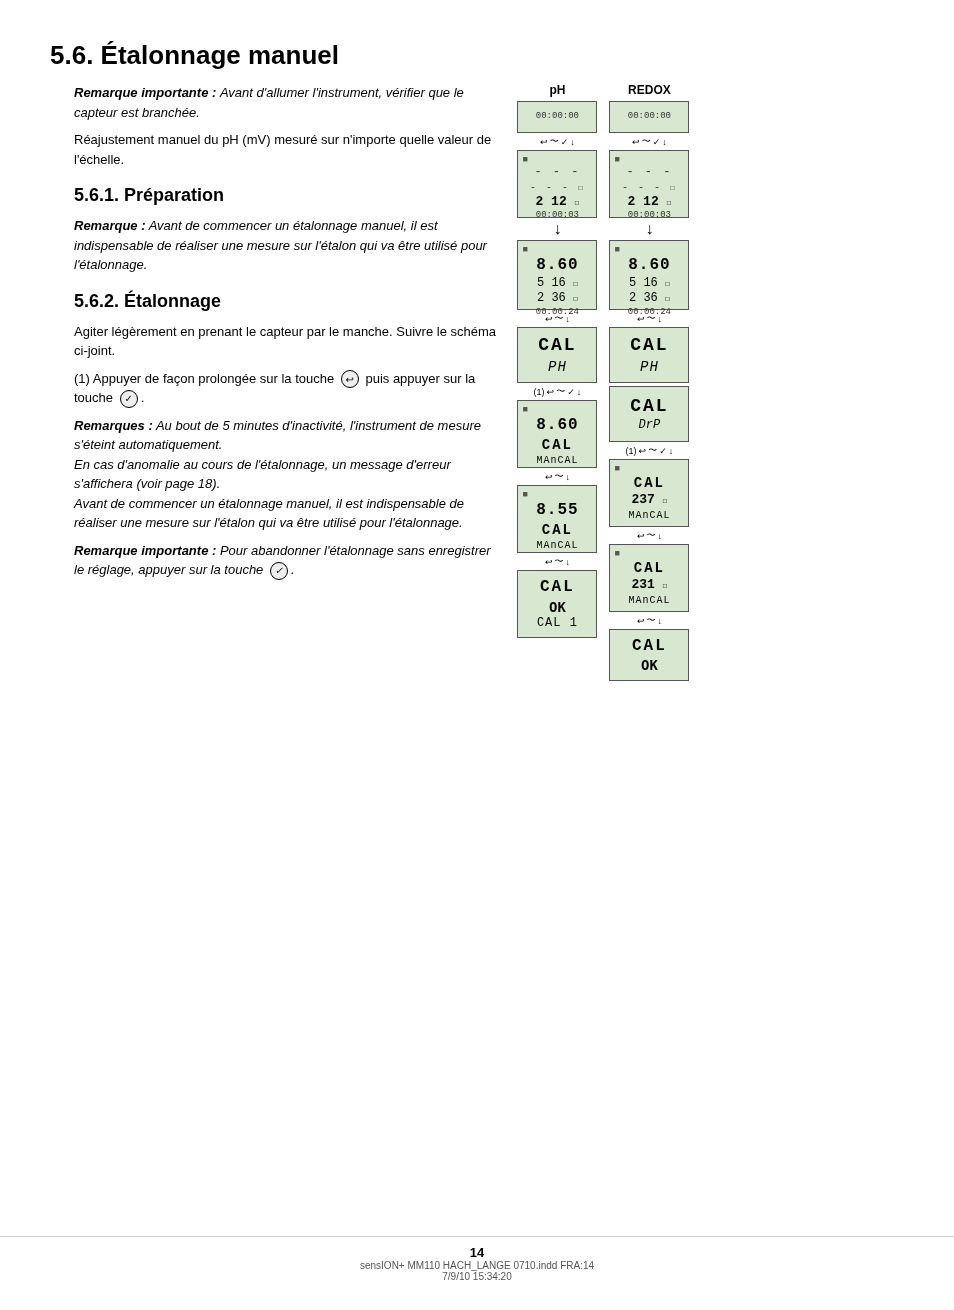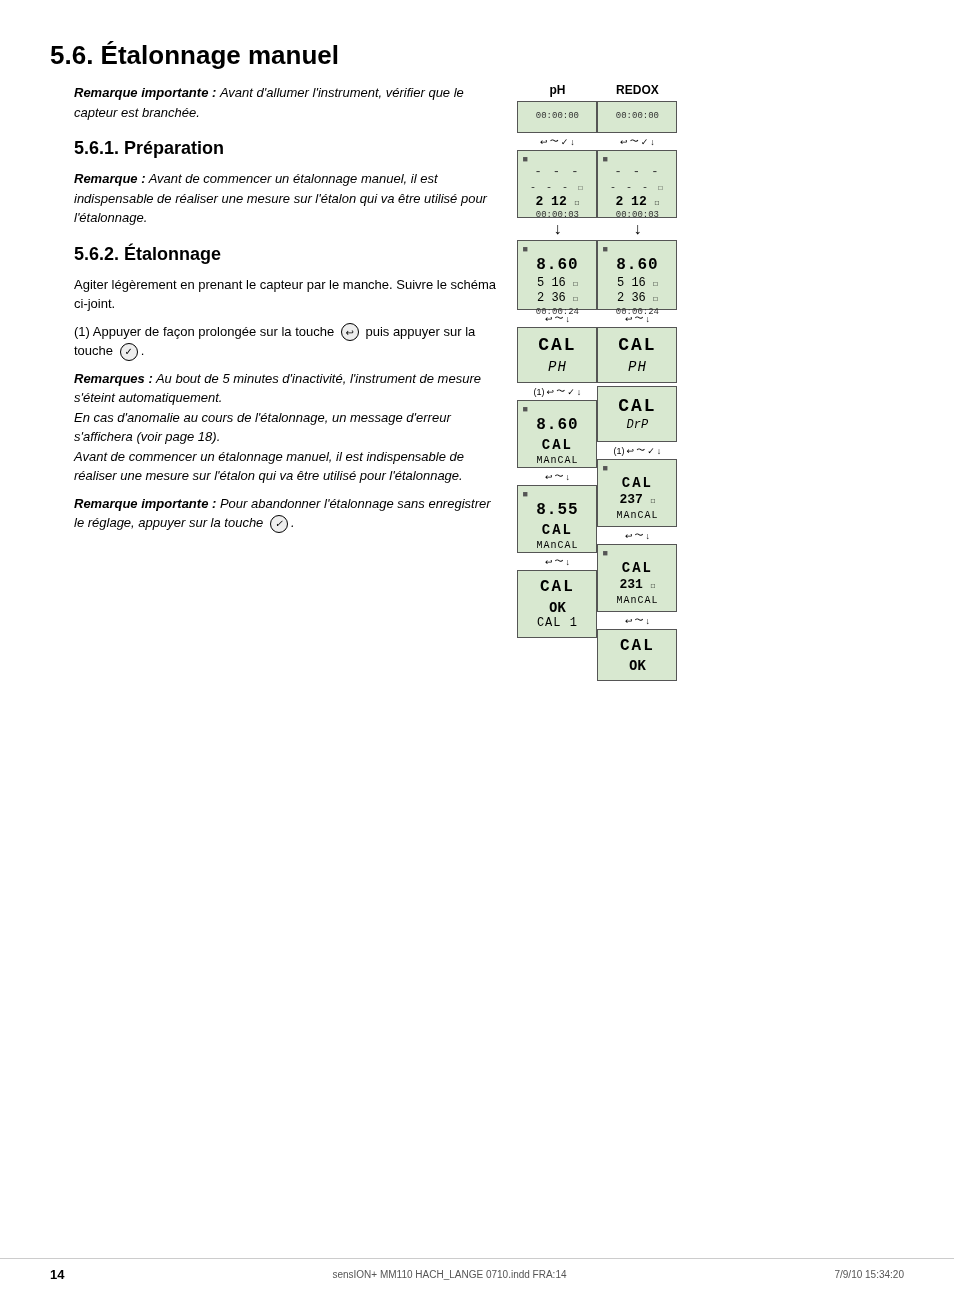--- a/index.html
+++ b/index.html
@@ -57,21 +57,21 @@
 
     .left-col {
       width: 480px;
       padding-right: 20px;
       margin-left: 24px;
     }
 
     .right-col {
       width: 420px;
       display: flex;
-      gap: 0;
+      gap: 12px;
       padding-top: 0px;
     }
 
     .subsection-title {
       font-size: 18px;
       font-weight: bold;
       margin-bottom: 10px;
       margin-top: 16px;
     }
 
@@ -150,20 +150,21 @@
       bottom: 20px;
       left: 0;
       right: 0;
       display: flex;
       justify-content: space-between;
       align-items: center;
       padding: 8px 50px;
       border-top: 1px solid #ccc;
       font-size: 10px;
       color: #555;
+      flex-direction: column;
     }
 
     .page-number {
       font-size: 13px;
       font-weight: bold;
       color: #000;
     }
 
     .lcd-cal {
       font-size: 18px;
@@ -188,20 +189,21 @@
 
   <div class="two-col">
 
     <div class="left-col">
 
       <p class="normal-text">
         <span class="important-note"><em><strong>Remarque importante :</strong></em></span>
         <em><span>Avant d'allumer l'instrument, vérifier que le capteur est branchée.</span></em>
       </p>
 
+      <p class="normal-text">Réajustement manuel du pH (mV) mesuré sur n'importe quelle valeur de l'échelle.</p>
 
       <div class="subsection-title">5.6.1. Préparation</div>
 
 
       <p class="note">
         <strong><em><span>Remarque :</span></em></strong>
         <em><span>Avant de commencer un étalonnage manuel, il est indispensable de réaliser une mesure sur l'étalon qui va être utilisé pour l'étalonnage.</span></em>
       </p>
 
       <div class="subsection-title">5.6.2. Étalonnage</div>

